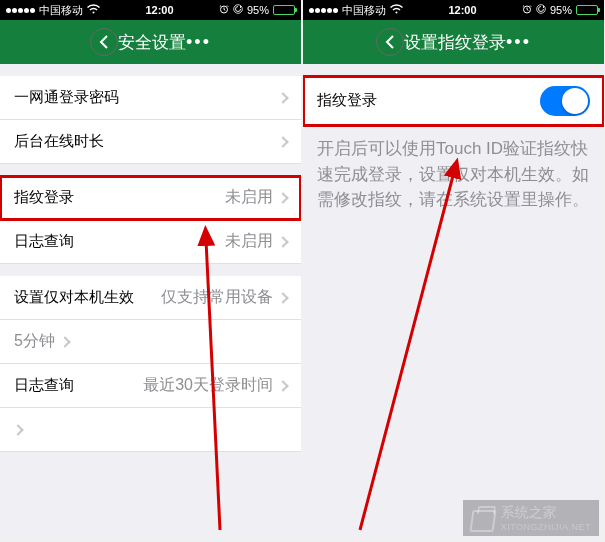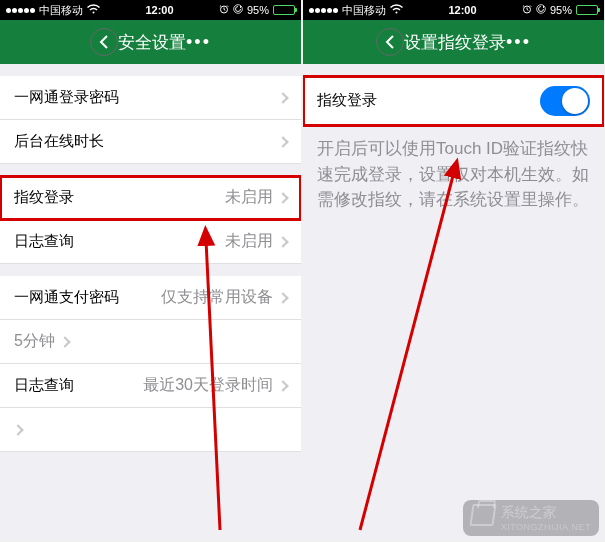--- a/index.html
+++ b/index.html
@@ -104,26 +104,26 @@
   }
   .arrow-svg {
     position: absolute;
     pointer-events: none;
   }
   .watermark {
     position: absolute;
     right: 6px;
     bottom: 6px;
     display: flex;
-    align-items: flex-start;
+    align-items: flex-end;
     gap: 6px;
     color: rgba(255,255,255,0.35);
     background: rgba(0,0,0,0.25);
     padding: 4px 8px;
-    border-radius: 8px;
+    border-radius: 0;
     font-size: 14px;
     z-index: 50;
   }
   .wm-logo {
     width: 24px; height: 22px; position: relative;
     border: 2px solid rgba(255,255,255,0.35);
     border-radius: 2px;
     transform: skewX(-8deg);
   }
   .wm-logo::before {
@@ -214,21 +214,21 @@
         <span>日志查询</span>
         <span class="right">
           <span>未启用</span>
           <span class="chevron"></span>
         </span>
       </div>
 
       <div class="group-gap"></div>
 
       <div class="cell">
-        <span>一网通支付密码</span>
+        <span>设置仅对本机生效</span>
         <span class="right">
           <span>仅支持常用设备</span>
           <span class="chevron"></span>
         </span>
       </div>
       <div class="cell">
         <span class="right">
           <span>5分钟</span>
           <span class="chevron"></span>
         </span>

